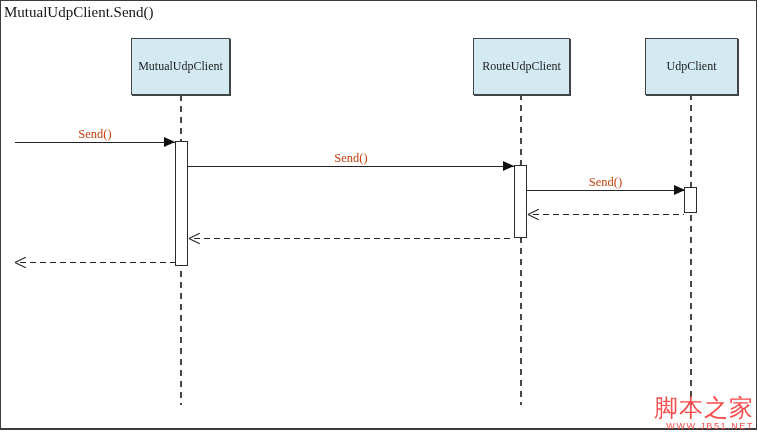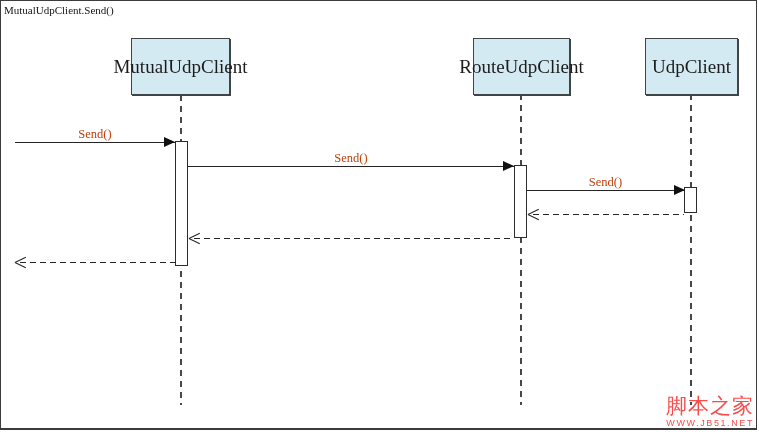--- a/index.html
+++ b/index.html
@@ -5,28 +5,28 @@
   html,body { margin:0; padding:0; background:#fff; }
   .root {
     position:relative; width:759px; height:436px; background:#ffffff;
     font-family:"Liberation Serif","DejaVu Serif",serif; overflow:hidden;
   }
   .frame {
     position:absolute; left:0; top:0; width:755px; height:427px;
     border:1px solid #3c3c3c; border-bottom-width:2px; background:transparent;
   }
   .title {
-    position:absolute; left:4px; top:4px; font-size:11px; color:#141414; white-space:nowrap;
+    position:absolute; left:4px; top:4px; font-size:15px; color:#141414; white-space:nowrap;
   }
   .head {
     position:absolute; background:var(--box-fill,#d3eaf2);
     border:1px solid var(--box-border,#3f4547);
     box-shadow:1px 1px 0 var(--box-border,#3f4547);
     display:flex; align-items:center; justify-content:center;
-    font-size:19px; color:#1c1c1c; text-align:center;
+    font-size:12px; color:#1c1c1c; text-align:center;
   }
   .lifeline-line {
     position:absolute; width:2px;
     background:repeating-linear-gradient(to bottom,#474747 0 6px,transparent 6px 11px);
   }
   .activation {
     position:absolute; width:11px; background:#ffffff; border:1px solid #2c2c2c;
   }
   .msg-line {
     position:absolute; height:0; border-top:1px solid var(--line,#242424);
@@ -48,21 +48,21 @@
     content:""; position:absolute; left:0; top:50%; width:12px; height:1px;
     background:var(--line,#242424); transform-origin:0 50%;
   }
   .arrow-open::before { transform:rotate(26deg); }
   .arrow-open::after  { transform:rotate(-26deg); }
   .wm {
     position:absolute; right:5px; top:395px; text-align:right;
     font-family:"Liberation Sans","DejaVu Sans",sans-serif;
     color:var(--watermark,#f84c4c); line-height:1.05;
   }
-  .wm-brand { font-size:21px; letter-spacing:1px; }
+  .wm-brand { font-size:24px; letter-spacing:1px; }
   .wm-site  { font-size:9px; font-weight:normal; letter-spacing:1.6px; margin-top:2px; }
 </style>
 </head>
 <body>
 
 <div class="root">
 
   <div class="frame"></div>
 
   <div class="title">MutualUdpClient.Send()</div>

